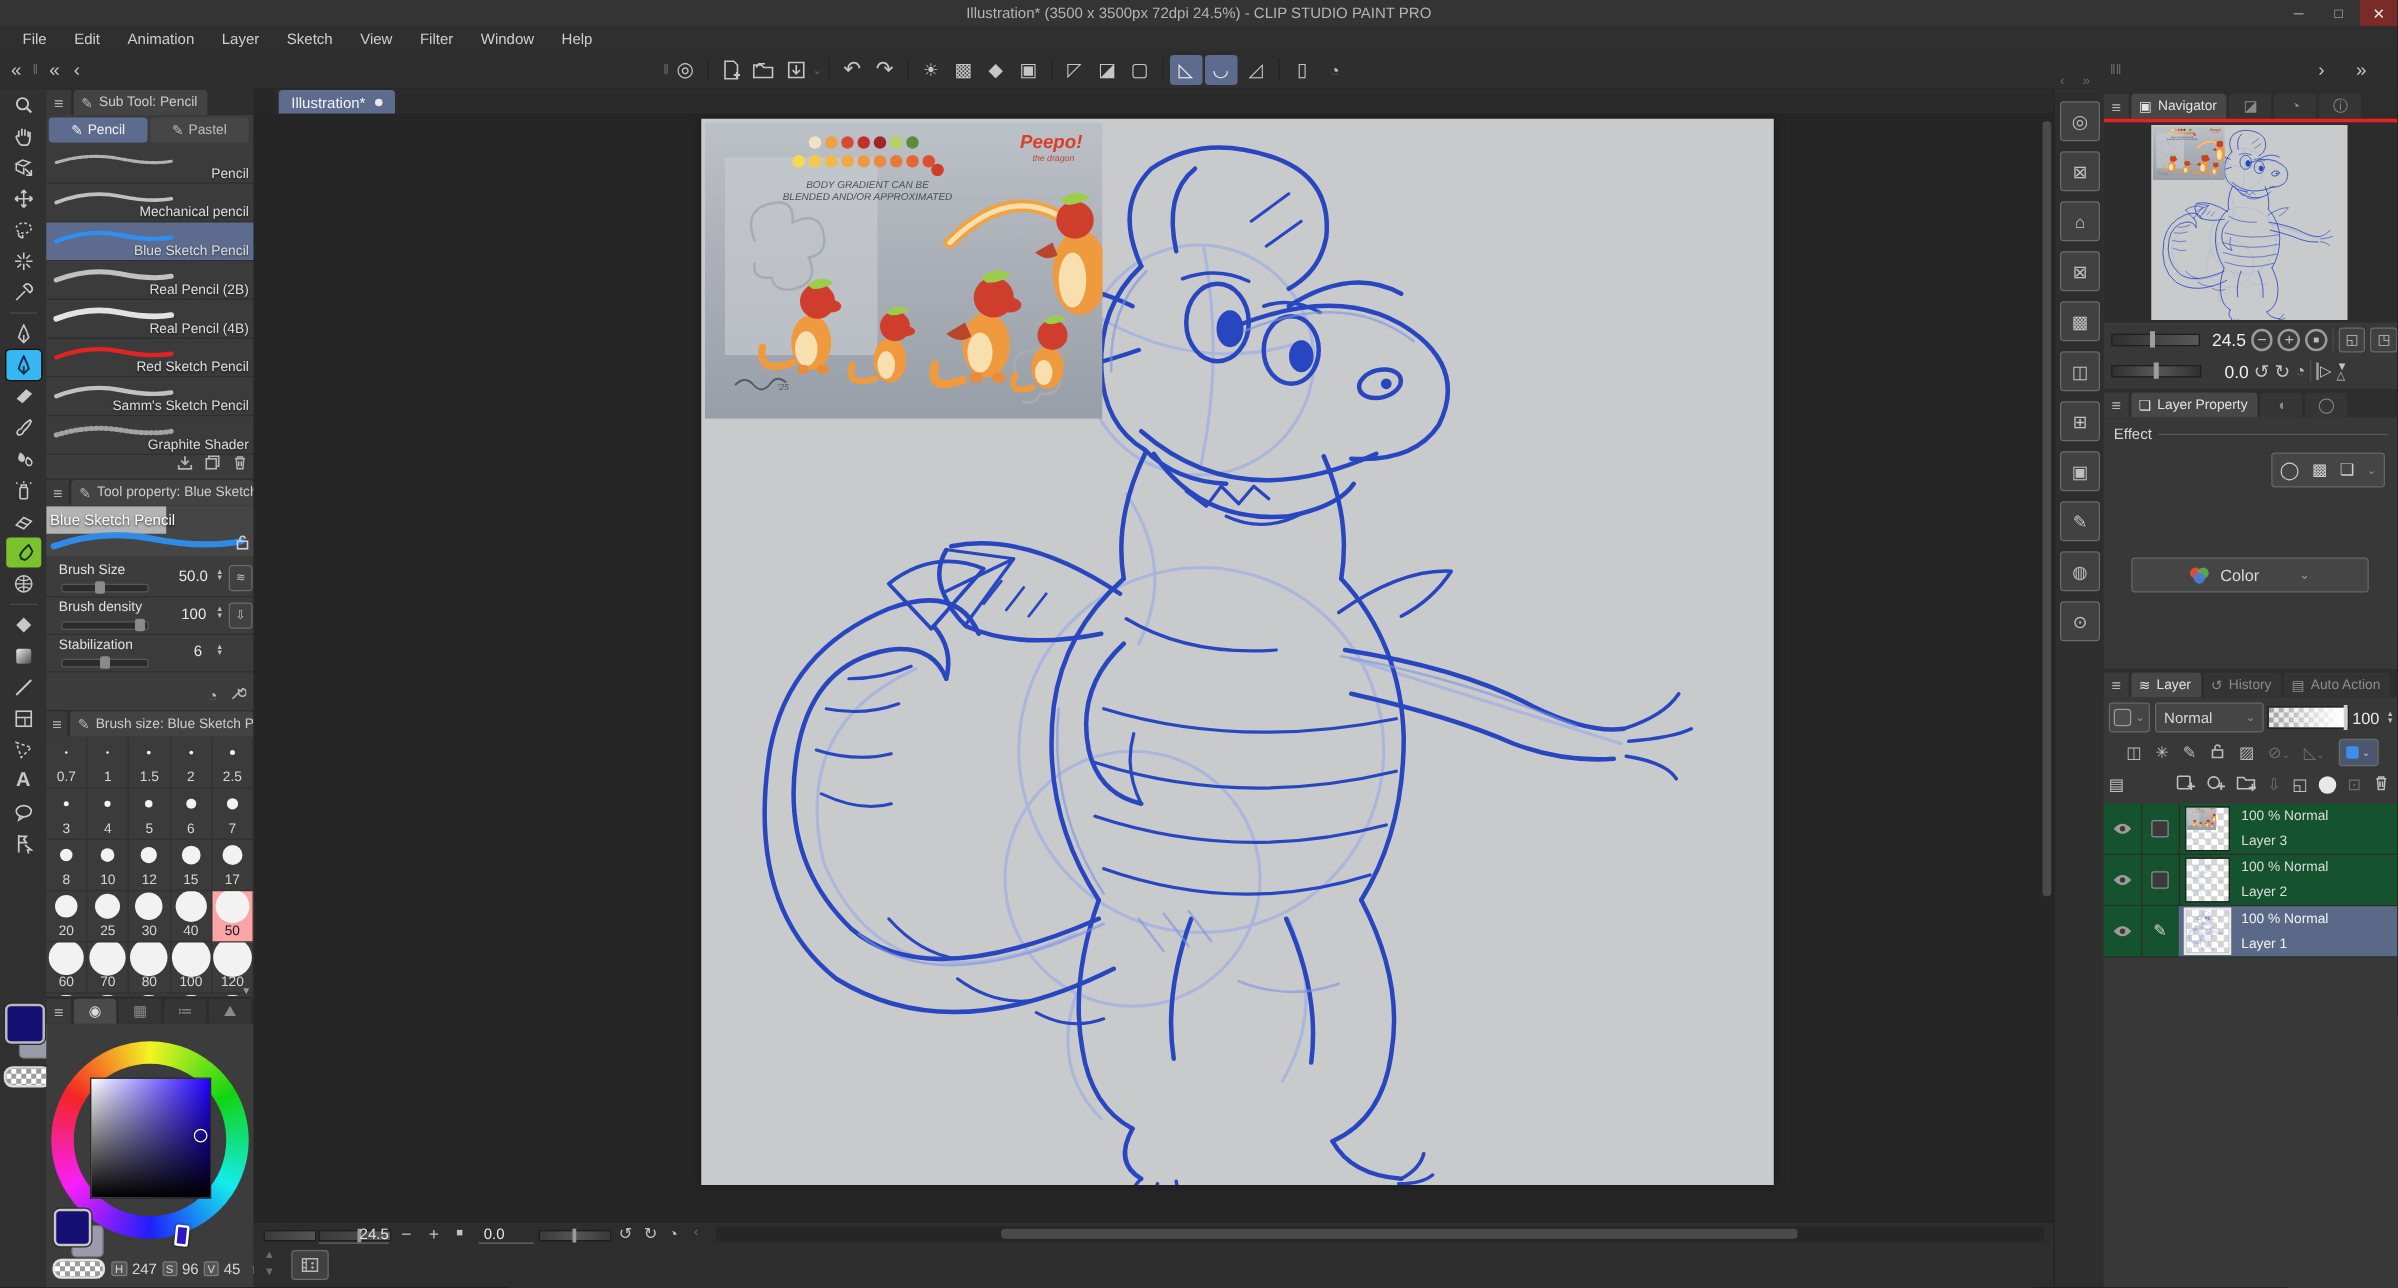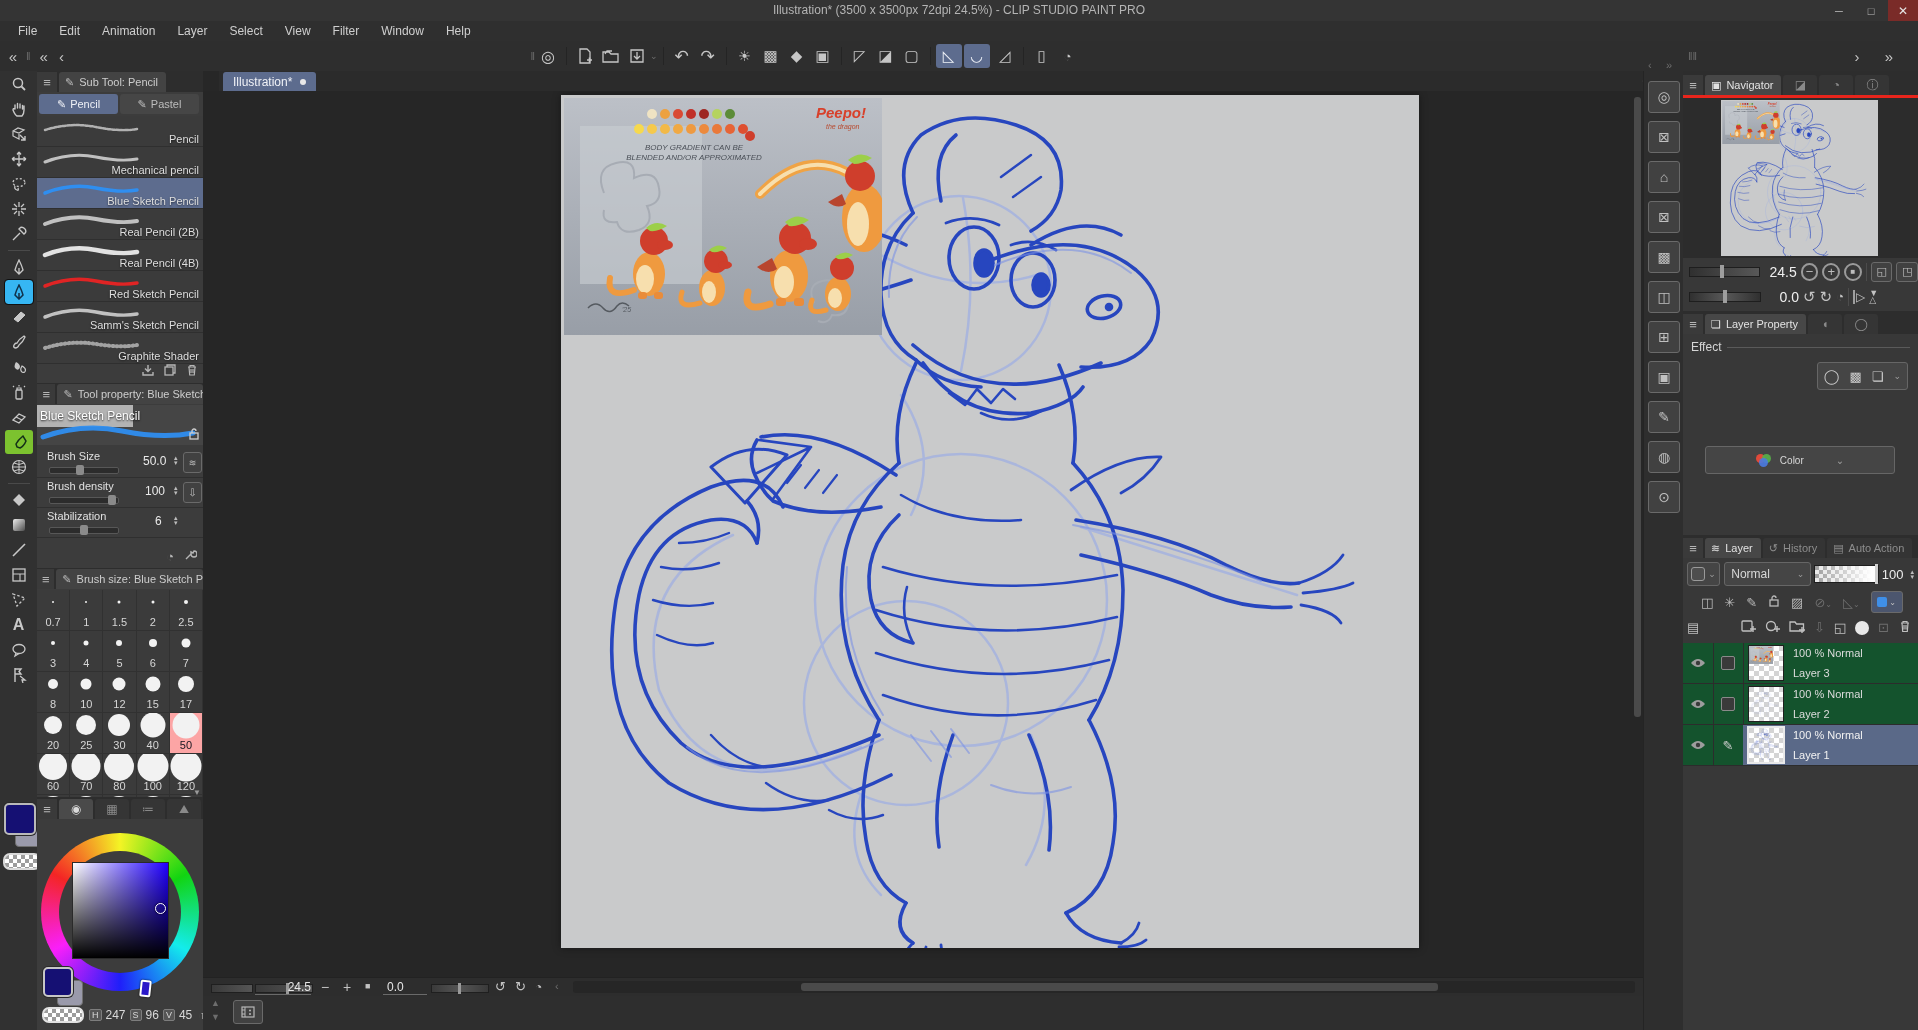--- a/index.html
+++ b/index.html
@@ -74,21 +74,21 @@
     <span class="abs ico" style="left:1824px;top:0;width:30px;height:21px;color:#bdbdbd;font-size:11px;">─</span>
     <span class="abs ico" style="left:1856px;top:0;width:30px;height:21px;color:#bdbdbd;font-size:11px;">□</span>
     <span class="abs ico" style="left:1888px;top:0;width:30px;height:21px;background:#7a2b28;color:#e6e6e6;font-size:12px;">✕</span>
   </div>
 
   <div class="abs row" style="left:0;top:21px;width:1918px;height:20px;background:#2f2f2f;padding-left:8px;gap:2px;">
     <span style="padding:0 10px;">File</span>
     <span style="padding:0 10px;">Edit</span>
     <span style="padding:0 10px;">Animation</span>
     <span style="padding:0 10px;">Layer</span>
-    <span style="padding:0 10px;">Select</span>
+    <span style="padding:0 10px;">Sketch</span>
     <span style="padding:0 10px;">View</span>
     <span style="padding:0 10px;">Filter</span>
     <span style="padding:0 10px;">Window</span>
     <span style="padding:0 10px;">Help</span>
   </div>
 
   <div class="abs row" style="left:0;top:41px;width:1918px;height:30px;background:#2e2e2e;border-bottom:1px solid #242424;padding-left:4px;">
     <span class="tbtn" style="width:18px;">«</span>
     <span class="dim" style="font-size:11px;margin:0 4px;">‖</span>
     <span class="tbtn" style="width:18px;">«</span>
@@ -756,21 +756,21 @@
         <span style="font-size:13px;color:#cdcdcd;">▩</span>
         <span style="font-size:13px;color:#cdcdcd;">❏</span>
         <span style="font-size:9px;color:#9d9d9d;">⌄</span>
       </div>
       <div class="row ddl" style="position:absolute;left:22px;top:112px;width:188px;height:26px;justify-content:center;gap:8px;">
         <span style="position:relative;width:16px;height:13px;">
           <i class="abs" style="left:0;top:0;width:9px;height:9px;border-radius:50%;background:#e04a3a;"></i>
           <i class="abs" style="left:6px;top:0;width:9px;height:9px;border-radius:50%;background:#58b04a;opacity:.9;"></i>
           <i class="abs" style="left:3px;top:4px;width:9px;height:9px;border-radius:50%;background:#4a7ae0;opacity:.9;"></i>
         </span>
-        <span style="font-size:10px;">Color</span>
+        <span style="font-size:13px;">Color</span>
         <span style="font-size:10px;color:#9d9d9d;margin-left:24px;">⌄</span>
       </div>
     </div>
 
     <div class="phead" style="top:464px;height:23px;">
       <span class="hmb">≡</span>
       <div class="ptab" style="background:#474747;color:#e2e2e2;">
         <span>≋</span>
           <span>Layer</span>
       </div>

